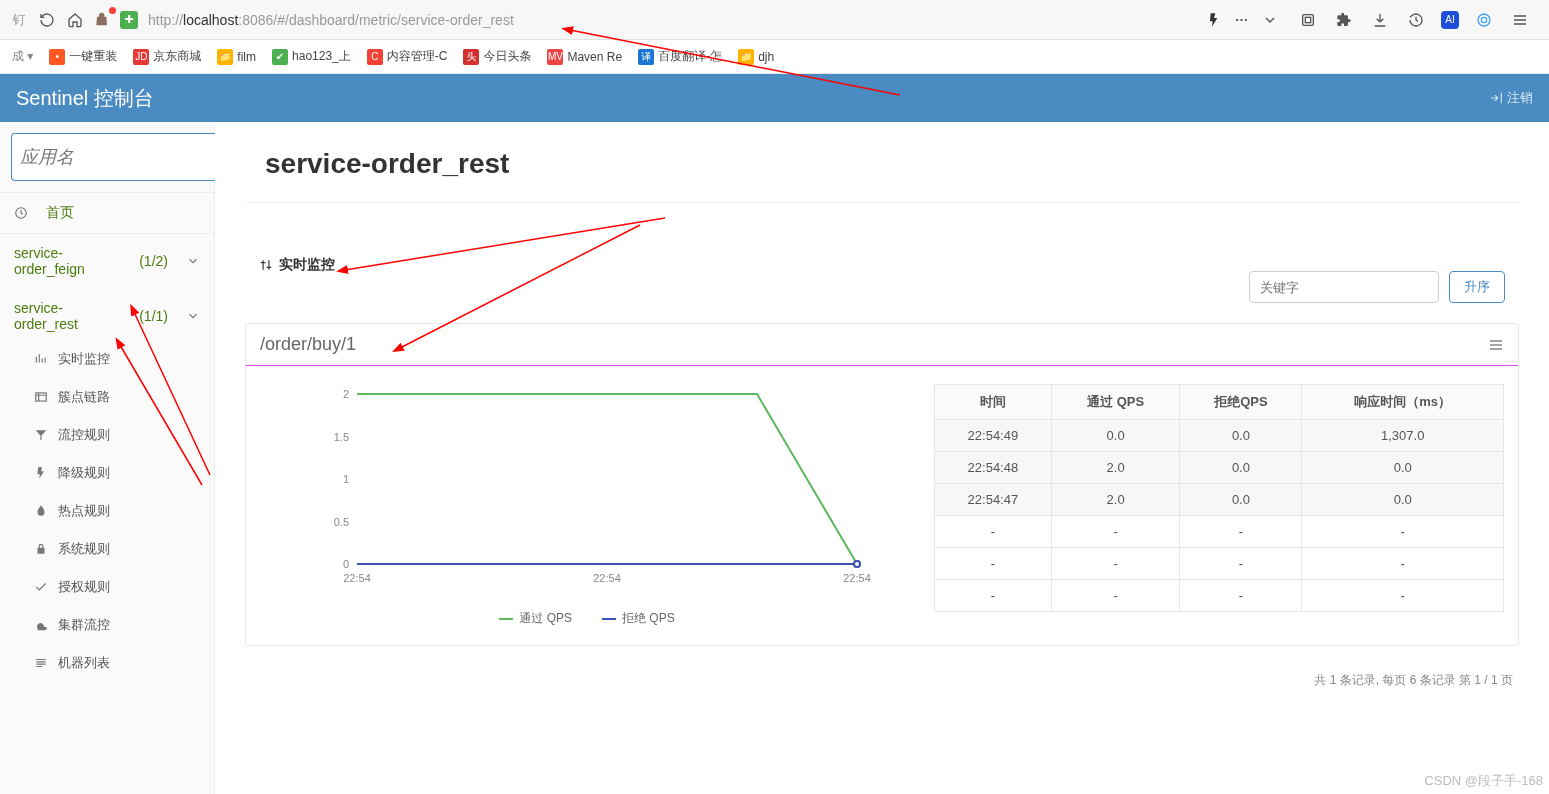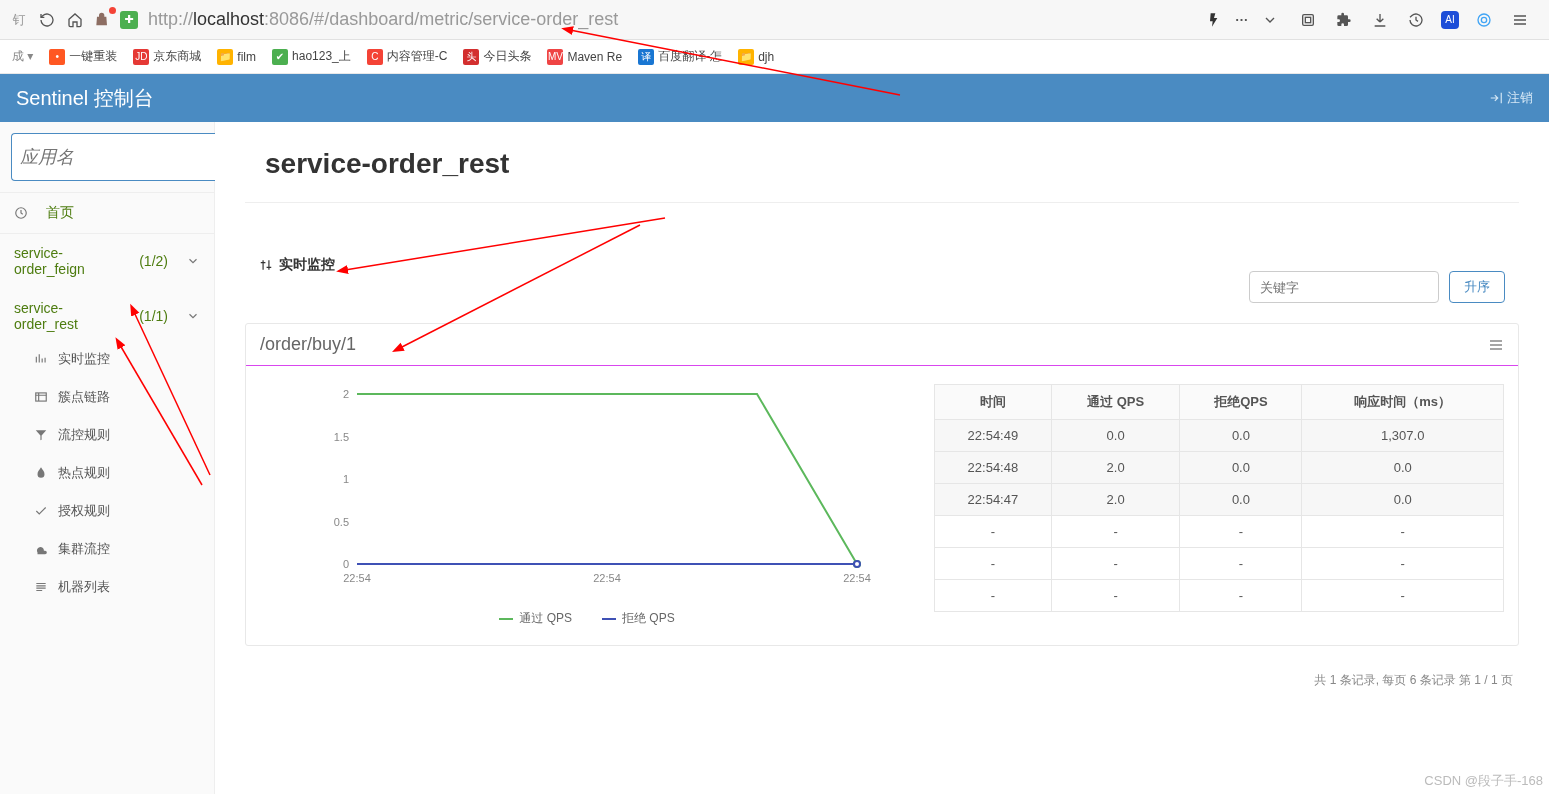--- a/index.html
+++ b/index.html
@@ -4,21 +4,21 @@
 <style>
 * { margin:0; padding:0; box-sizing:border-box; font-family:"Microsoft YaHei","Helvetica Neue",Arial,sans-serif; }
 body { background:#fff; color:#333; font-size:13px; overflow:hidden; }
 svg { display:block; }
 
 
 .browser-chrome { height:40px; display:flex; align-items:center; padding:0 8px; border-bottom:1px solid #e1e1e1; gap:6px; background:#f7f7f7;}
 .bc-icon { width:22px; height:22px; display:flex; align-items:center; justify-content:center; color:#555; border-radius:4px;}
 .bc-icon svg { width:16px; height:16px; }
 .shield { width:18px;height:18px;background:#4caf50;border-radius:3px;display:flex;align-items:center;justify-content:center;color:#fff;font-size:11px;}
-.url-bar { flex:0 0 auto; font-size:18px; color:#333; padding-left:4px;}
+.url-bar { flex:0 0 auto; font-size:14px; color:#333; padding-left:4px;}
 .url-bar .gray{ color:#999;}
 .spacer{flex:1;}
 .search-box{display:flex;align-items:center;min-width:260px;color:#888;padding:0 8px;border-left:1px solid #ddd;height:24px;}
 .toolbar-icons{display:flex;align-items:center;gap:14px;padding:0 10px;}
 .badge-box{width:18px;height:18px;border-radius:4px;}
 
 
 .bookmarks{height:34px;display:flex;align-items:center;padding:0 6px;gap:4px;background:#fff;border-bottom:1px solid #e8e8e8;}
 .bm{display:flex;align-items:center;gap:4px;padding:3px 6px;font-size:12px;color:#444;border-radius:3px;white-space:nowrap;}
 .bm-icon{width:16px;height:16px;display:flex;align-items:center;justify-content:center;font-size:10px;color:#fff;border-radius:2px;}
@@ -233,23 +233,35 @@
           <span>簇点链路</span>
         </div>
         <div class="side-sub">
           <svg class="icon16" viewBox="0 0 24 24" fill="#777">
             <path d="M3 4h18l-8 9v7l-2 1v-8z"></path>
           </svg>
           <span>流控规则</span>
         </div>
         <div class="side-sub">
           <svg class="icon16" viewBox="0 0 24 24" fill="#777">
+            <path d="M7 2l-1 12h4l-1 8 8-13h-5l2-7z"></path>
+          </svg>
+          <span>降级规则</span>
+        </div>
+        <div class="side-sub">
+          <svg class="icon16" viewBox="0 0 24 24" fill="#777">
             <path d="M12 2c3 5 6 7 6 12a6 6 0 1 1-12 0c0-5 3-7 6-12z"></path>
           </svg>
           <span>热点规则</span>
+        </div>
+        <div class="side-sub">
+          <svg class="icon16" viewBox="0 0 24 24" fill="#777">
+            <path d="M5 10V7a4 4 0 0 1 8 0v3h2v10H3V10zm2 0h4V7a2 2 0 0 0-4 0z" transform="translate(3,0)"></path>
+          </svg>
+          <span>系统规则</span>
         </div>
         <div class="side-sub">
           <svg class="icon16" viewBox="0 0 24 24" fill="none" stroke="#777" stroke-width="2">
             <path d="M4 12l5 5L20 6"></path>
           </svg>
           <span>授权规则</span>
         </div>
         <div class="side-sub">
           <svg class="icon16" viewBox="0 0 24 24" fill="#777">
             <path d="M6 18a6 6 0 1 1 11-3h2a3 3 0 0 1 0 6H6z"></path>

